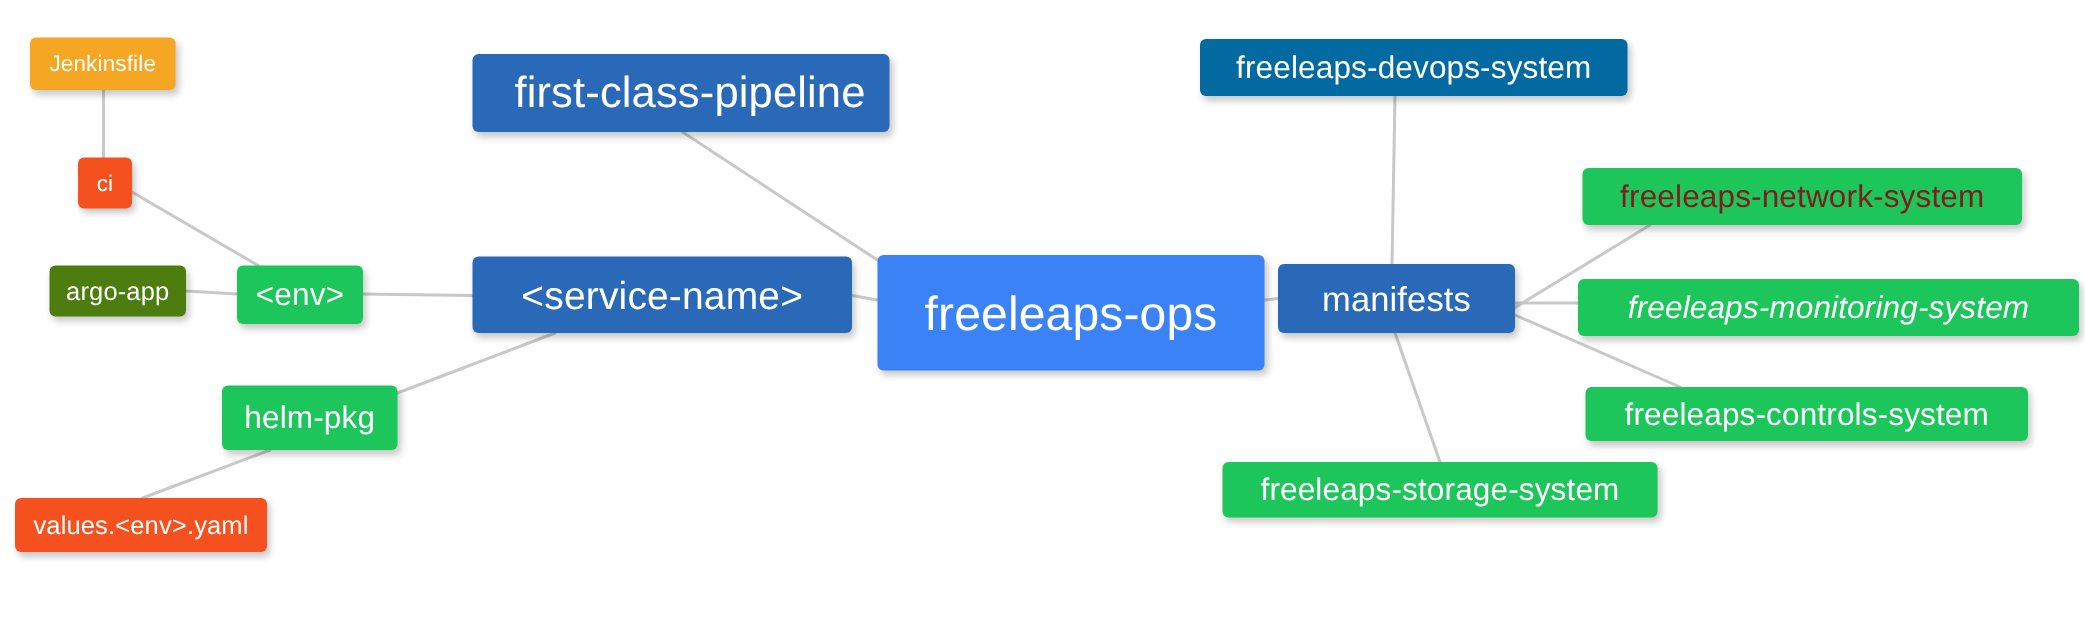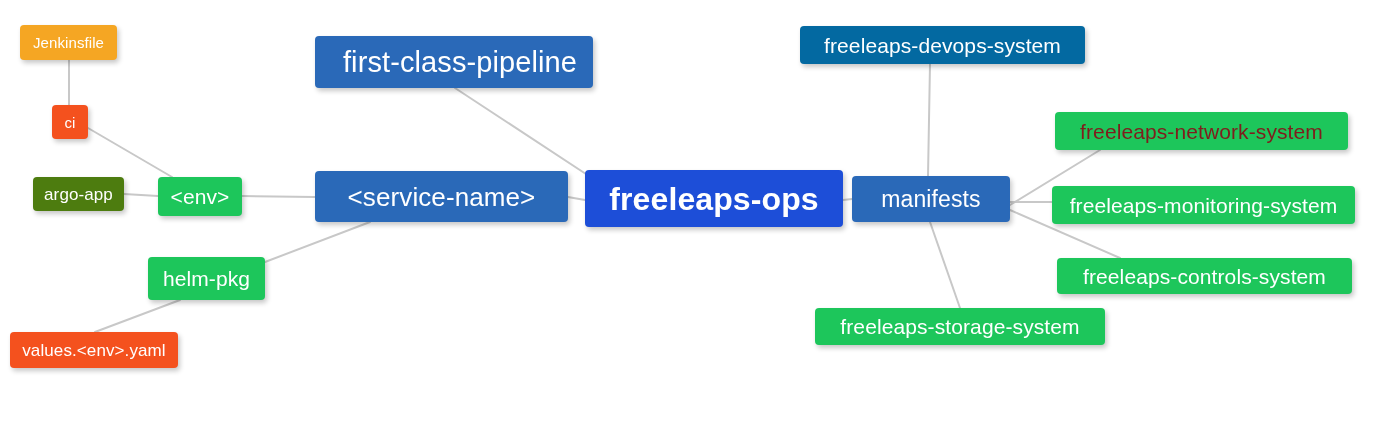--- a/index.html
+++ b/index.html
@@ -68,21 +68,21 @@
       <line x1="370" y1="222" x2="265" y2="262" stroke="#c8c8c8" stroke-width="2" stroke-linecap="round"></line>
       <line x1="180" y1="300" x2="95" y2="332" stroke="#c8c8c8" stroke-width="2" stroke-linecap="round"></line>
       <line x1="843" y1="200" x2="852" y2="199" stroke="#c8c8c8" stroke-width="2" stroke-linecap="round"></line>
       <line x1="928" y1="176" x2="930" y2="64" stroke="#c8c8c8" stroke-width="2" stroke-linecap="round"></line>
       <line x1="1010" y1="205" x2="1100" y2="150" stroke="#c8c8c8" stroke-width="2" stroke-linecap="round"></line>
       <line x1="1010" y1="202" x2="1052" y2="202" stroke="#c8c8c8" stroke-width="2" stroke-linecap="round"></line>
       <line x1="1010" y1="210" x2="1120" y2="258" stroke="#c8c8c8" stroke-width="2" stroke-linecap="round"></line>
       <line x1="930" y1="222" x2="960" y2="308" stroke="#c8c8c8" stroke-width="2" stroke-linecap="round"></line>
     </svg>
   <div id="node-layer">
-      <div class="mm-node sz-root" style="left: 585px; top: 170px; width: 258px; height: 57px; background: #1d4ed8; color: rgb(255, 255, 255); font-weight: bold;">
+      <div class="mm-node sz-root" style="left: 585px; top: 170px; width: 258px; height: 77px; background: #3b82f6; color: rgb(255, 255, 255);">
         <span class="mm-node-label">freeleaps-ops</span>
       </div>
       <div class="mm-node sz-big" style="left: 315px; top: 36px; width: 278px; height: 52px; background: rgb(42, 105, 184); color: rgb(255, 255, 255); padding-left: 12px;">
         <span class="mm-node-label">first-class-pipeline</span>
       </div>
       <div class="mm-node sz-mid" style="left: 315px; top: 171px; width: 253px; height: 51px; background: rgb(42, 105, 184); color: rgb(255, 255, 255);">
         <span class="mm-node-label">&lt;service-name&gt;</span>
       </div>
       <div class="mm-node sz-sub" style="left: 852px; top: 176px; width: 158px; height: 46px; background: rgb(42, 105, 184); color: rgb(255, 255, 255);">
         <span class="mm-node-label">manifests</span>
@@ -104,21 +104,21 @@
       </div>
       <div class="mm-node sz-small" style="left: 10px; top: 332px; width: 168px; height: 36px; background: rgb(244, 81, 30); color: rgb(255, 255, 255);">
         <span class="mm-node-label">values.&lt;env&gt;.yaml</span>
       </div>
       <div class="mm-node sz-leaf" style="left: 800px; top: 26px; width: 285px; height: 38px; background: #0369a1; color: rgb(255, 255, 255);">
         <span class="mm-node-label">freeleaps-devops-system</span>
       </div>
       <div class="mm-node sz-leaf" style="left: 1055px; top: 112px; width: 293px; height: 38px; background: rgb(29, 198, 91); color: #7f1d1d;">
         <span class="mm-node-label">freeleaps-network-system</span>
       </div>
-      <div class="mm-node sz-leaf" style="left: 1052px; top: 186px; width: 303px; height: 38px; background: rgb(29, 198, 91); color: rgb(255, 255, 255);">
+      <div class="mm-node sz-leaf" style="left: 1052px; top: 186px; width: 334px; height: 38px; background: rgb(29, 198, 91); color: rgb(255, 255, 255); font-style: italic;">
         <span class="mm-node-label">freeleaps-monitoring-system</span>
       </div>
       <div class="mm-node sz-leaf" style="left: 1057px; top: 258px; width: 295px; height: 36px; background: rgb(29, 198, 91); color: rgb(255, 255, 255);">
         <span class="mm-node-label">freeleaps-controls-system</span>
       </div>
       <div class="mm-node sz-leaf" style="left: 815px; top: 308px; width: 290px; height: 37px; background: rgb(29, 198, 91); color: rgb(255, 255, 255);">
         <span class="mm-node-label">freeleaps-storage-system</span>
       </div>
     </div>
 </div>

